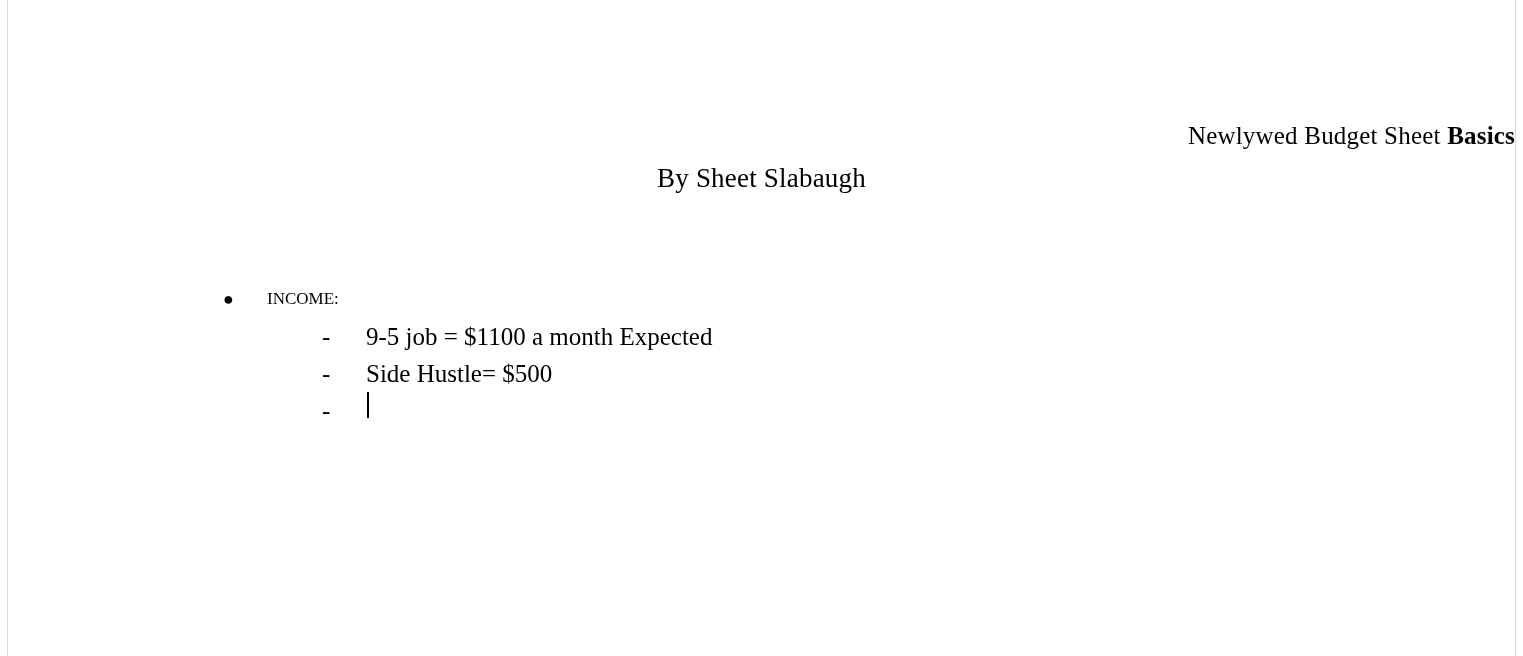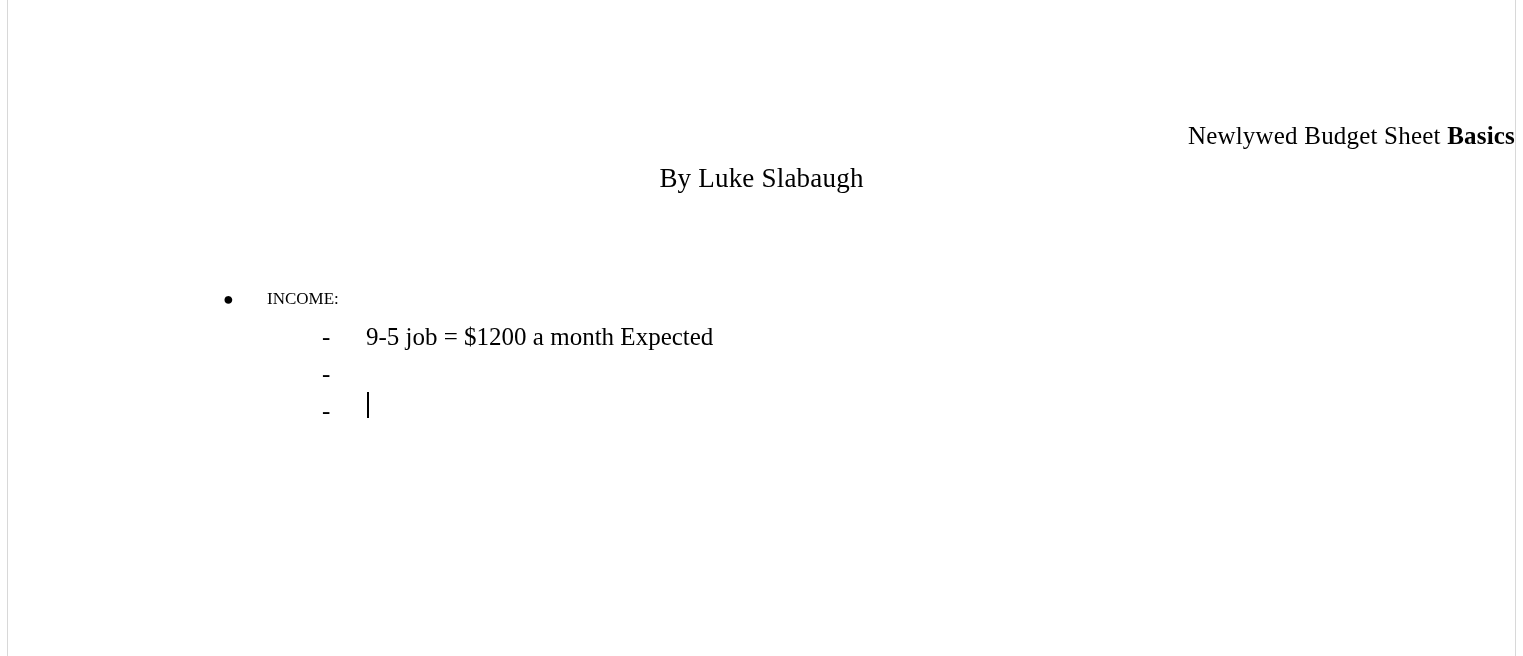--- a/index.html
+++ b/index.html
@@ -128,38 +128,39 @@
 
 <div class="edge-left"></div>
 <div class="edge-right"></div>
 
 <div class="page">
 
   <div class="title-line">
     <span>Newlywed Budget Sheet </span><span class="bold">Basics</span>
   </div>
 
-  <div class="byline">By Luke Slabaugh</div>
+  <div class="byline">By Sheet Slabaugh</div>
 
   <div class="content">
 
     <div class="bullet-row">
       <span class="bullet-marker">●</span>
       <span class="bullet-text">INCOME:</span>
     </div>
 
     <div class="sub-list">
 
       <div class="sub-row">
         <span class="sub-marker">-</span>
-        <span class="sub-text">9-5 job = $1200 a month Expected</span>
+        <span class="sub-text">9-5 job = $1100 a month Expected</span>
       </div>
 
       <div class="sub-row">
         <span class="sub-marker">-</span>
+        <span class="sub-text">Side Hustle= $500</span>
       </div>
 
       <div class="sub-row">
         <span class="sub-marker">-</span>
           <span class="caret"></span>
       </div>
 
     </div>
 
   </div>

